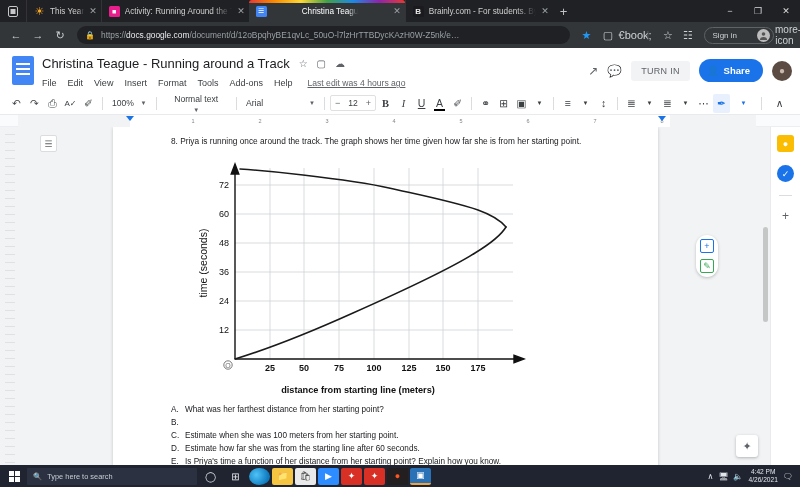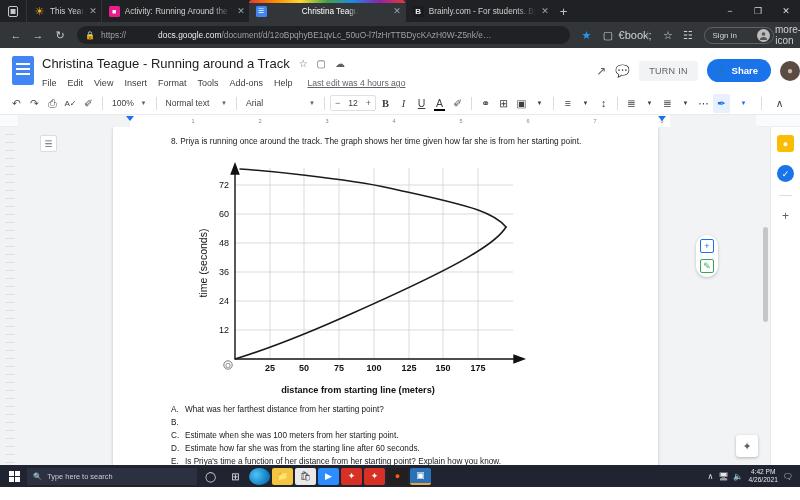--- a/index.html
+++ b/index.html
@@ -72,36 +72,36 @@
   .omnibox {
     flex: 1 1 auto; height: 18px; background: #202124; border-radius: 9px;
     display: flex; align-items: center; padding: 0 8px; gap: 6px;
     margin: 0 5px; min-width: 0;
   }
   .omni-lock { color: #b8bbbe; font-size: 8px; }
   .omni-url {
     font-size: 8.4px; color: #9aa0a6; white-space: nowrap; overflow: hidden;
     flex: 1 1 auto; min-width: 0;
   }
-  .omni-url b { color: #e8eaed; font-weight: normal; margin-left: 32px; }
+  .omni-url b { color: #e8eaed; font-weight: normal; }
   .nav-right { display: flex; align-items: center; gap: 1px; }
   .nav-right .nav-btn { width: 19px; }
   .signin-pill {
     display: flex; align-items: center; gap: 20px;
     border: 1px solid #5f6368; border-radius: 11px;
     padding: 1px 3px 1px 8px; margin-left: 5px;
   }
   .signin-pill .lbl { font-size: 8px; color: #cfd2d4; }
   .avatar-sm {
     width: 13px; height: 13px; border-radius: 50%; background: #bdbdbd;
     display:flex;align-items:center;justify-content:center;
   }
 
   
-  .gd-header { height: 44px; background: #fff; display: flex; align-items: flex-start; padding: 5px 0 0 8px; }
+  .gd-header { height: 44px; background: #fff; display: flex; align-items: flex-start; padding: 5px 8px 0 8px; }
   .gd-logo {
     width: 22px; height: 29px; margin: 3px 8px 0 4px; background: #4285f4;
     border-radius: 2px; position: relative; flex: 0 0 22px;
   }
   .gd-logo::after {
     content:""; position:absolute; left:4px; right:4px; top:7px; height:14px;
     background: repeating-linear-gradient(180deg,#fff 0 2px, transparent 2px 5px);
   }
   .gd-titleblock { flex: 1 1 auto; min-width: 0; }
   .gd-title-row { display:flex; align-items:center; gap:9px; height:20px; }
@@ -124,21 +124,21 @@
   .gd-toolbar {
     height: 23px; background: #fff; display: flex; align-items: center;
     padding: 0 8px; gap: 1px; border-bottom: 1px solid #e8eaed;
   }
   .tbi { min-width: 17px; height: 19px; display:flex;align-items:center;justify-content:center;
          color:#3c4043; font-size: 10.5px; border-radius:2px; }
   .tbsep { width: 1px; height: 13px; background: #dadce0; margin: 0 4px; }
   .tb-select { display:flex;align-items:center; gap:3px; font-size:8.6px; color:#3c4043; padding: 0 4px;}
   .tb-select .caret { font-size: 6px; color:#5f6368; }
   .tb-zoom { width: 44px; justify-content: space-between; }
-  .tb-style { width: 72px; justify-content: space-between; }
+  .tb-style { width: 72px; justify-content: space-between; flex-direction: column; }
   .tb-font  { width: 80px; justify-content: space-between; }
   .tb-fontsize { display:flex; align-items:center; border:1px solid #e0e0e0; border-radius:2px; height:16px;}
   .tb-fontsize span { font-size:8.6px; color:#3c4043; padding: 0 4px;}
   .tb-fontsize .pm { color:#5f6368; font-size:9px; padding:0 4px; }
   .tbi.bold { font-weight: bold; font-family:"Liberation Serif",serif; }
   .tbi.ital { font-style: italic; font-family:"Liberation Serif",serif; }
   .tbi.undl { text-decoration: underline; }
   .tbi.acolor { position:relative; }
   .tbi.acolor::after { content:""; position:absolute; bottom:2px; left:3px; right:3px; height:2px; background:#000;}
   .tbi.pen { background:#e8f0fe; color:#1a73e8; }

